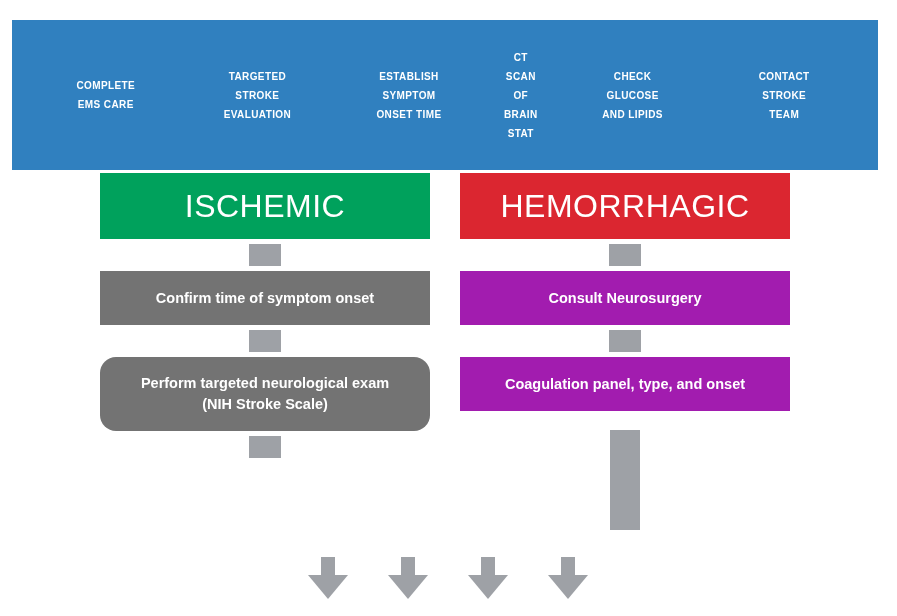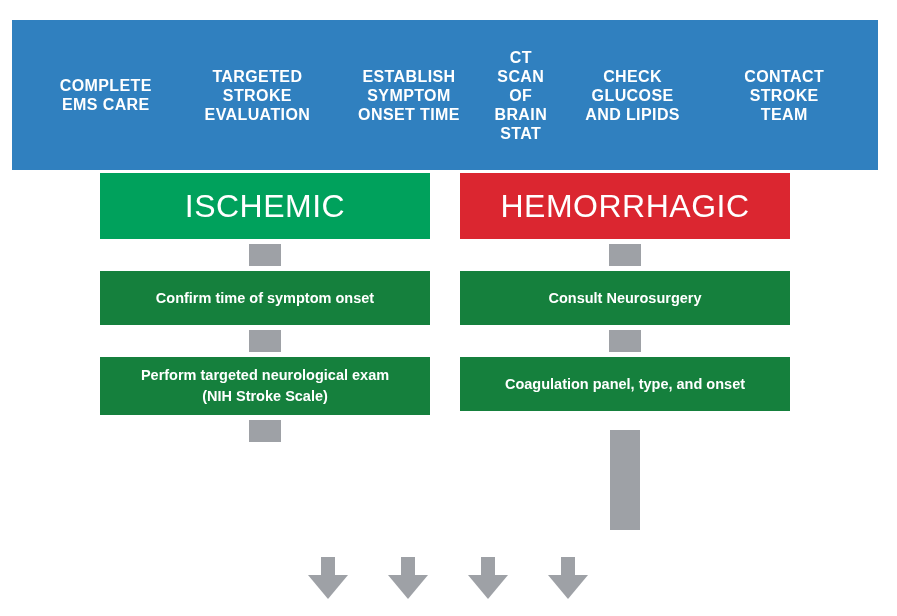--- a/index.html
+++ b/index.html
@@ -34,21 +34,21 @@
     align-items: center;
     justify-content: space-between;
     box-sizing: border-box;
     padding: 0 18px;
   }
   .header-step {
     flex: 1 1 0;
     text-align: center;
     color: #ffffff;
     font-weight: bold;
-    font-size: 16px;
+    font-size: 10px;
     line-height: 19px;
     letter-spacing: 0.4px;
     text-transform: uppercase;
     padding: 0 3px;
     box-sizing: border-box;
     white-space: pre-line;
   }
   .header-step.narrow { flex: 0 0 72px; }
 
   
@@ -87,24 +87,24 @@
     justify-content: center;
     text-align: center;
     color: #ffffff;
     font-weight: bold;
     font-size: 14.5px;
     line-height: 21px;
     padding: 0 12px;
     box-sizing: border-box;
     white-space: pre-line;
   }
-  .step-box.green { background: #15803d; }
-  .step-box.red { background: #15803d; }
+  .step-box.green { background: #737373; }
+  .step-box.red { background: #a21caf; }
   .step-box.h1 { height: 54px; }
-  .step-box.h2 { height: 58px; }
+  .step-box.h2 { height: 74px; border-radius: 16px; }
 
   
   .stem {
     position: absolute;
     left: 610px;
     top: 430px;
     width: 30px;
     height: 100px;
     background: #9ea1a6;
   }

